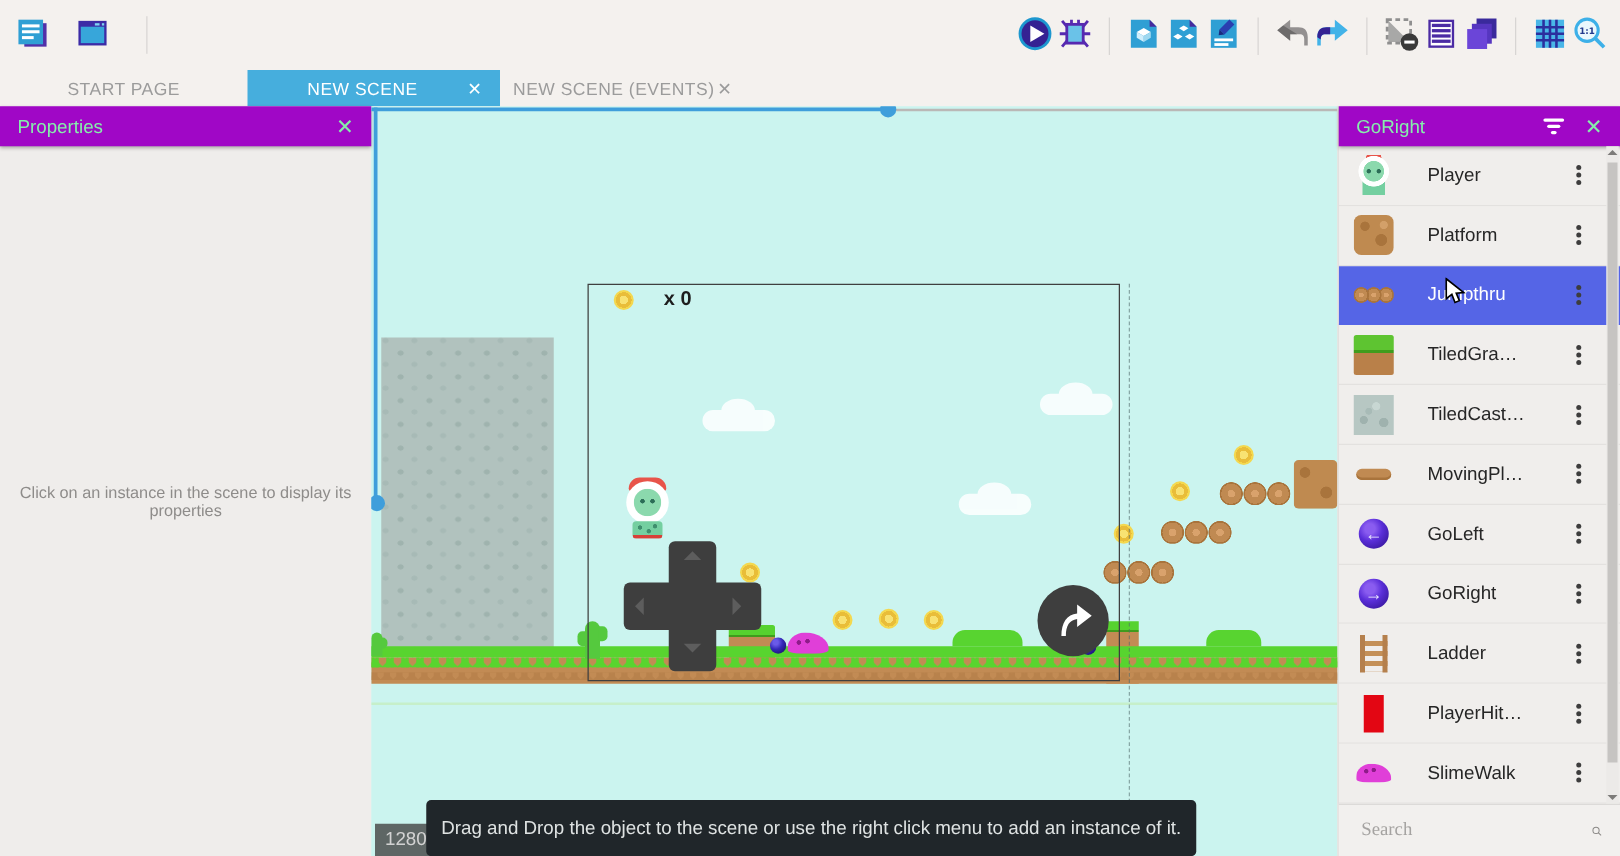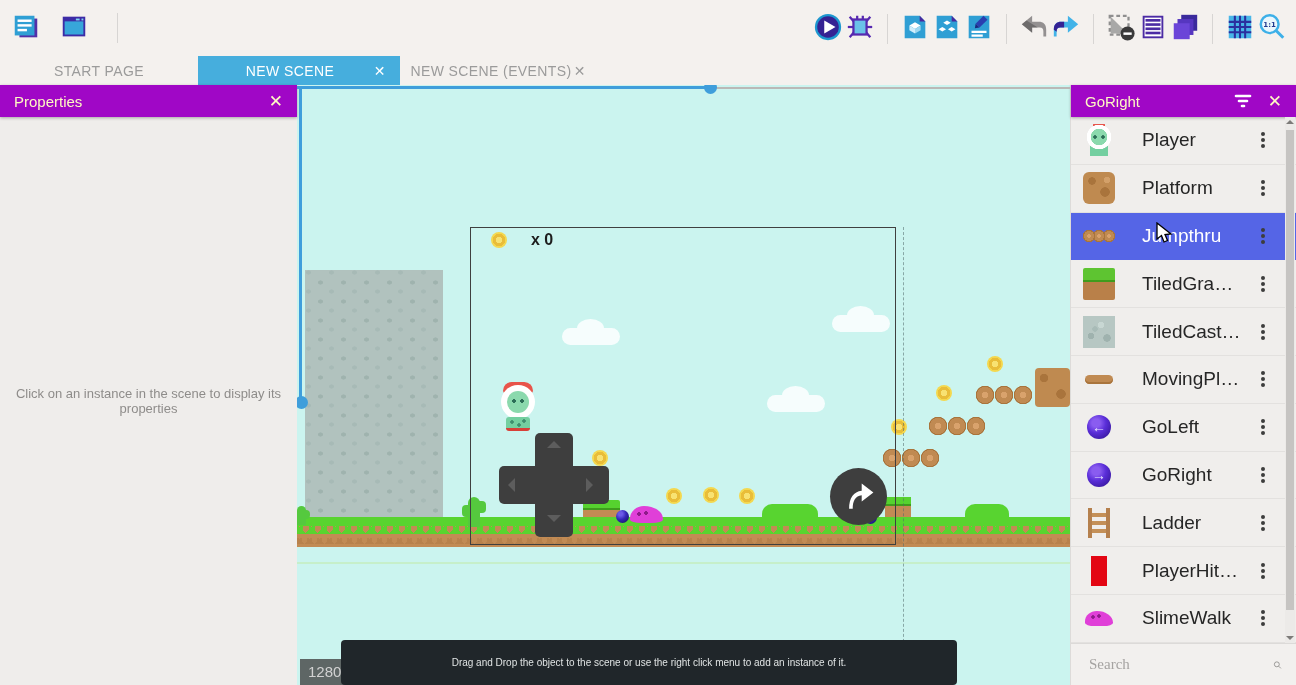--- a/index.html
+++ b/index.html
@@ -16,21 +16,21 @@
   .toolbar-right{margin-left:auto;display:flex;align-items:flex-end}
 
   
   .tabbar{position:absolute;left:0;top:56px;width:1296px;height:29px;display:flex;background:#f4f1ee}
   .tab{position:relative;height:29px;display:flex;align-items:center;justify-content:center;font-size:14px;letter-spacing:.4px;color:#9b9b9b;cursor:pointer;user-select:none}
   .tab.active{background:#46aedd;color:#fff}
   .tab .tab-close{position:absolute;right:14px;top:50%;transform:translateY(-50%);font-size:14px;line-height:1;color:#9b9b9b;cursor:pointer}
   .tab.active .tab-close{color:#fff}
 
   
-  .panel-header{height:32px;background:#a007c6;color:#fef9c3;display:flex;align-items:center;padding:0 14px;font-size:15px;box-shadow:0 1px 3px rgba(0,0,0,.3);position:relative;z-index:5}
+  .panel-header{height:32px;background:#a007c6;color:#86efac;display:flex;align-items:center;padding:0 14px;font-size:15px;box-shadow:0 1px 3px rgba(0,0,0,.3);position:relative;z-index:5}
   .panel-header .hx{margin-left:auto;font-size:17px;cursor:pointer;line-height:1}
   .props{position:absolute;left:0;top:85px;width:297px;height:600px;background:#efedeb}
   .props-msg{position:absolute;left:10px;top:301px;width:277px;text-align:center;font-size:13px;line-height:15px;color:#8e8c8a}
 
   
   .canvas{position:absolute;left:297px;top:85px;width:773px;height:600px;background:#cbf4ef;overflow:hidden}
   .wall{position:absolute;left:8px;top:185px;width:138px;height:255px;background:radial-gradient(#9fb3ae 2.2px,transparent 2.8px) 4px 3px/23px 19px,radial-gradient(#a7bab6 2.2px,transparent 2.8px) 15px 12px/23px 19px,#b1c2be}
   .ground{position:absolute;left:0;top:432px;width:773px;height:30px;z-index:2}
   .g-grass{height:9px;background:#58d42f}
   .g-dirt{height:21px;background:#c28b54;position:relative}
@@ -86,29 +86,29 @@
   .tri{position:absolute;width:0;height:0;border:7px solid transparent}
   .tri.up{left:48px;top:8px;border-bottom-color:#5d5d5d;border-top-width:0}
   .tri.down{left:48px;top:82px;border-top-color:#5d5d5d;border-bottom-width:0}
   .tri.left{left:9px;top:45px;border-right-color:#5d5d5d;border-left-width:0}
   .tri.right{left:87px;top:45px;border-left-color:#5d5d5d;border-right-width:0}
   .jump-btn{position:absolute;left:533px;top:383px;width:57px;height:57px;border-radius:50%;background:#3e3e3e;z-index:5;display:flex;align-items:center;justify-content:center}
   .jump-btn svg{width:36px;height:36px}
 
   
   .coord-label{position:absolute;left:300px;top:659px;height:26px;padding:0 8px;background:rgba(66,66,66,.8);color:#d2d2d2;font-size:15px;line-height:26px;z-index:8}
-  .tooltip{position:absolute;left:341px;top:640px;width:616px;height:45px;background:#20262a;border-radius:4px;color:#dfe3e3;font-size:10px;display:flex;align-items:center;justify-content:center;z-index:9}
+  .tooltip{position:absolute;left:341px;top:640px;width:616px;height:45px;background:#20262a;border-radius:4px;color:#dfe3e3;font-size:15px;display:flex;align-items:center;justify-content:center;z-index:9}
   .cursor{position:absolute;left:1155px;top:222px;z-index:20;pointer-events:none}
 
   
   .objects{position:absolute;left:1070px;top:85px;width:226px;height:600px;background:#f0eeec;border-left:1px solid #dddbd9}
   .panel-header .filter-icon{margin-left:auto;margin-right:16px;cursor:pointer;display:flex}
   .panel-header .filter-icon + .hx{margin-left:0}
   .olist{position:absolute;left:0;top:32px;right:0;bottom:42px;overflow:hidden}
-  .orow{height:47.8px;display:flex;align-items:center;padding:0 6px 0 12px;border-bottom:1px solid #e3e1df;background:#f0eeec;font-size:19px;color:#262626;cursor:pointer}
+  .orow{height:47.8px;display:flex;align-items:center;padding:0 6px 0 12px;border-bottom:1px solid #e3e1df;background:#f0eeec;font-size:15px;color:#262626;cursor:pointer}
   .orow.selected{background:#5565e6;color:#fff;border-bottom-color:#5565e6}
   .olabel{margin-left:27px;flex:1;white-space:nowrap;overflow:hidden}
   .kebab-btn{width:26px;height:30px;border:none;background:transparent;display:flex;align-items:flex-start;justify-content:center;padding-top:7px;cursor:pointer;margin-right:14px}
   .kebab{width:4px;height:4px;border-radius:50%;background:#3d3d3d;box-shadow:0 6px 0 #3d3d3d,0 12px 0 #3d3d3d}
   .oi{width:32px;height:32px;position:relative;flex:none;background-repeat:no-repeat}
   .oi-player{background-image:
     radial-gradient(circle at 12px 13px,#2c6e57 0 1.5px,transparent 2px),
     radial-gradient(circle at 20px 13px,#2c6e57 0 1.5px,transparent 2px),
     radial-gradient(circle at 16px 13px,#8bd9ad 0 8px,transparent 8.5px),
     radial-gradient(circle at 16px 13px,#fff 0 12px,transparent 12.5px),

